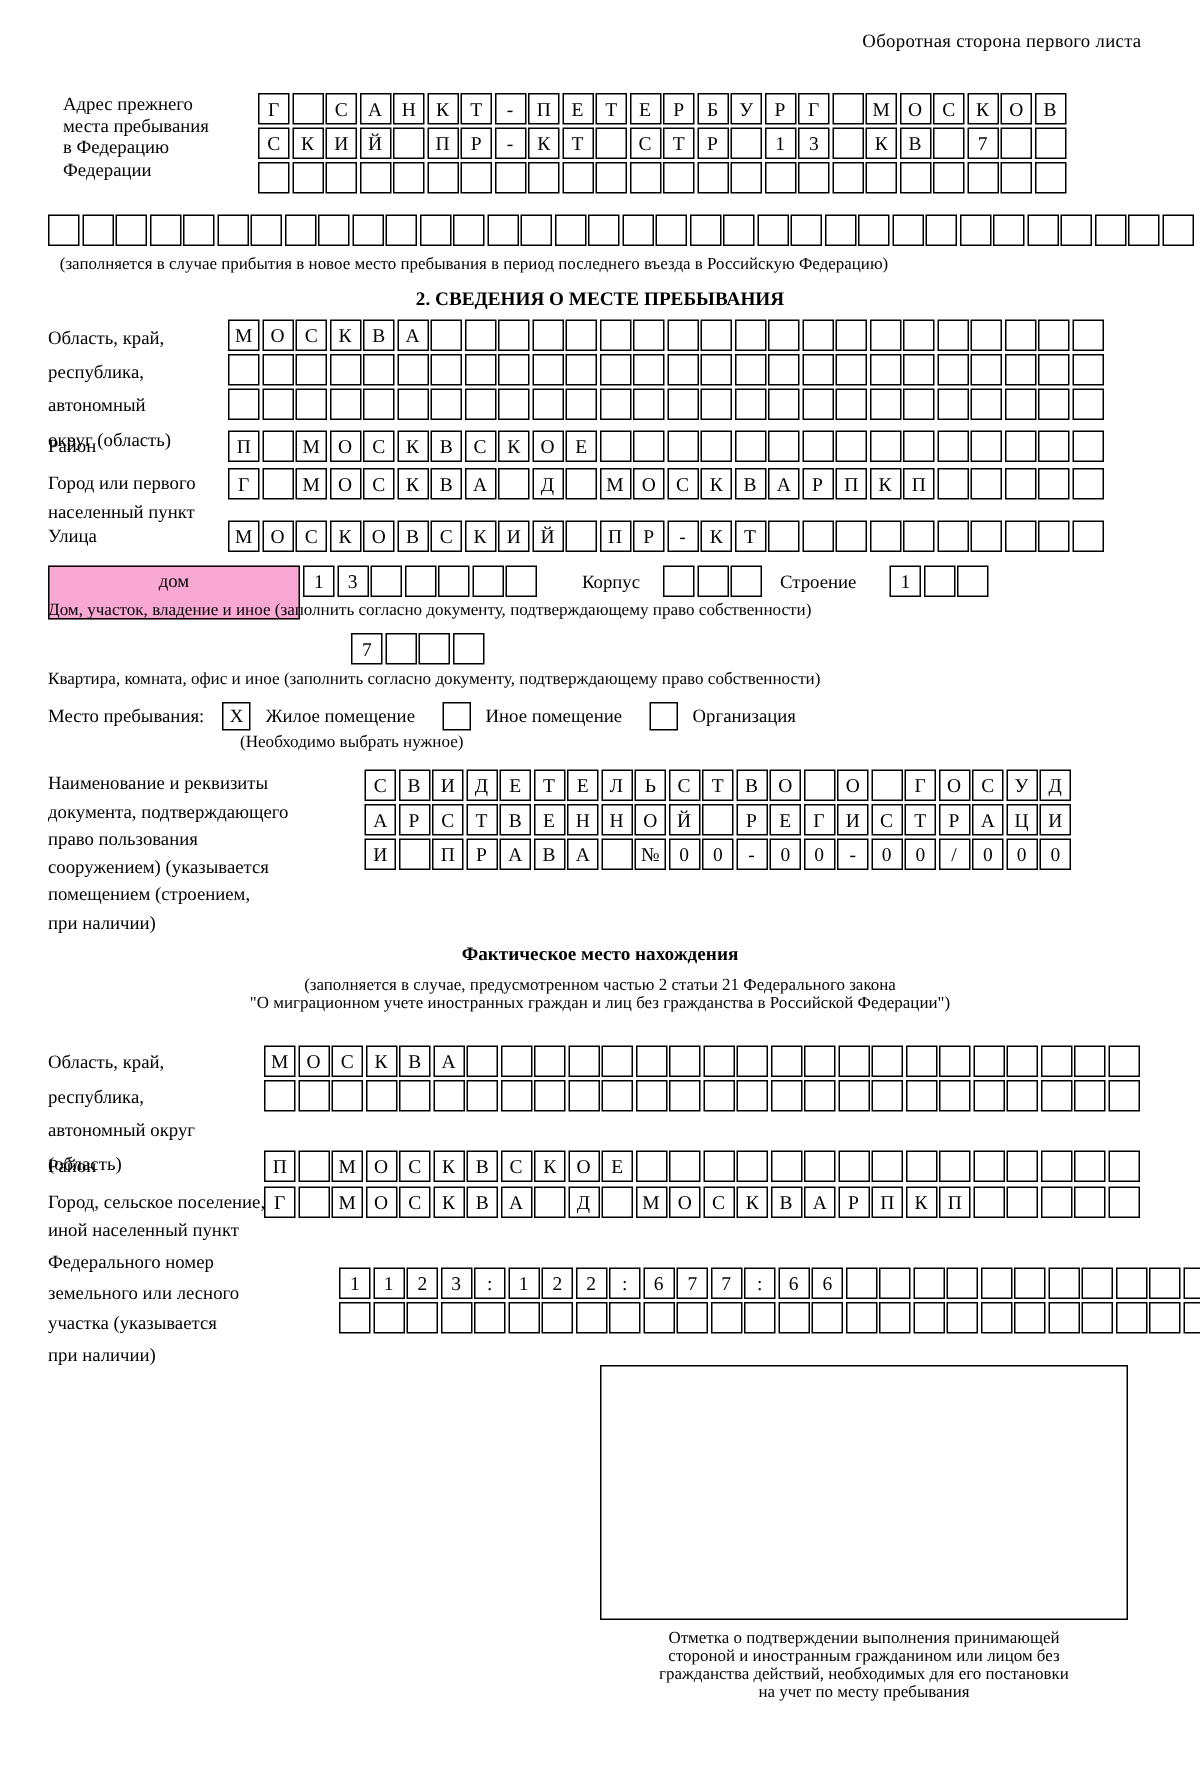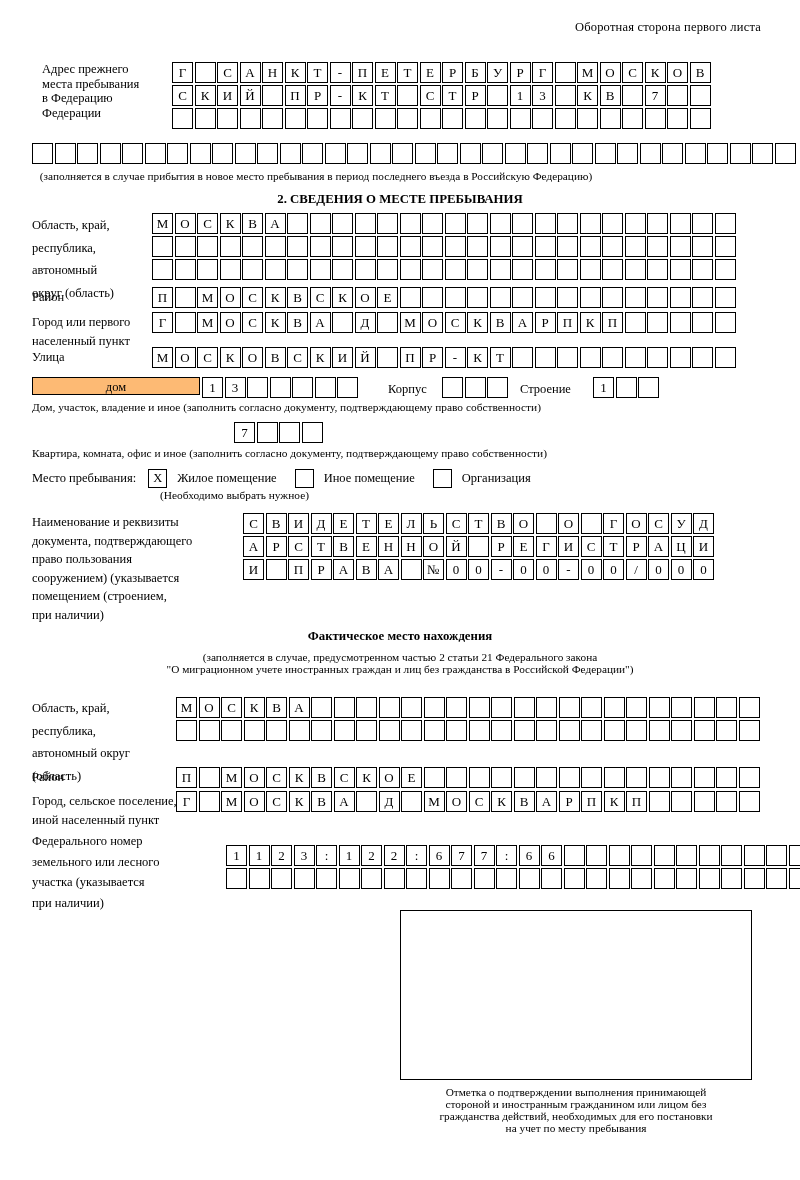--- a/index.html
+++ b/index.html
@@ -57,25 +57,25 @@
   .note {
     font-size: 11.3px;
     text-align: center;
   }
   .small {
     font-size: 11.4px;
   }
   .boxline {
     border: 1px solid #000;
     box-sizing: border-box;
-    height: 18px;
+    height: 36px;
     font-size: 12.5px;
     line-height: 19px;
     text-align: center;
-    background: #fdba74;
+    background: #f9a8d4;
   }
   .chk {
     width: 19px;
     height: 19px;
     border: 1px solid #000;
     box-sizing: border-box;
     display: inline-block;
     text-align: center;
     font-size: 12.5px;
     line-height: 17px;

